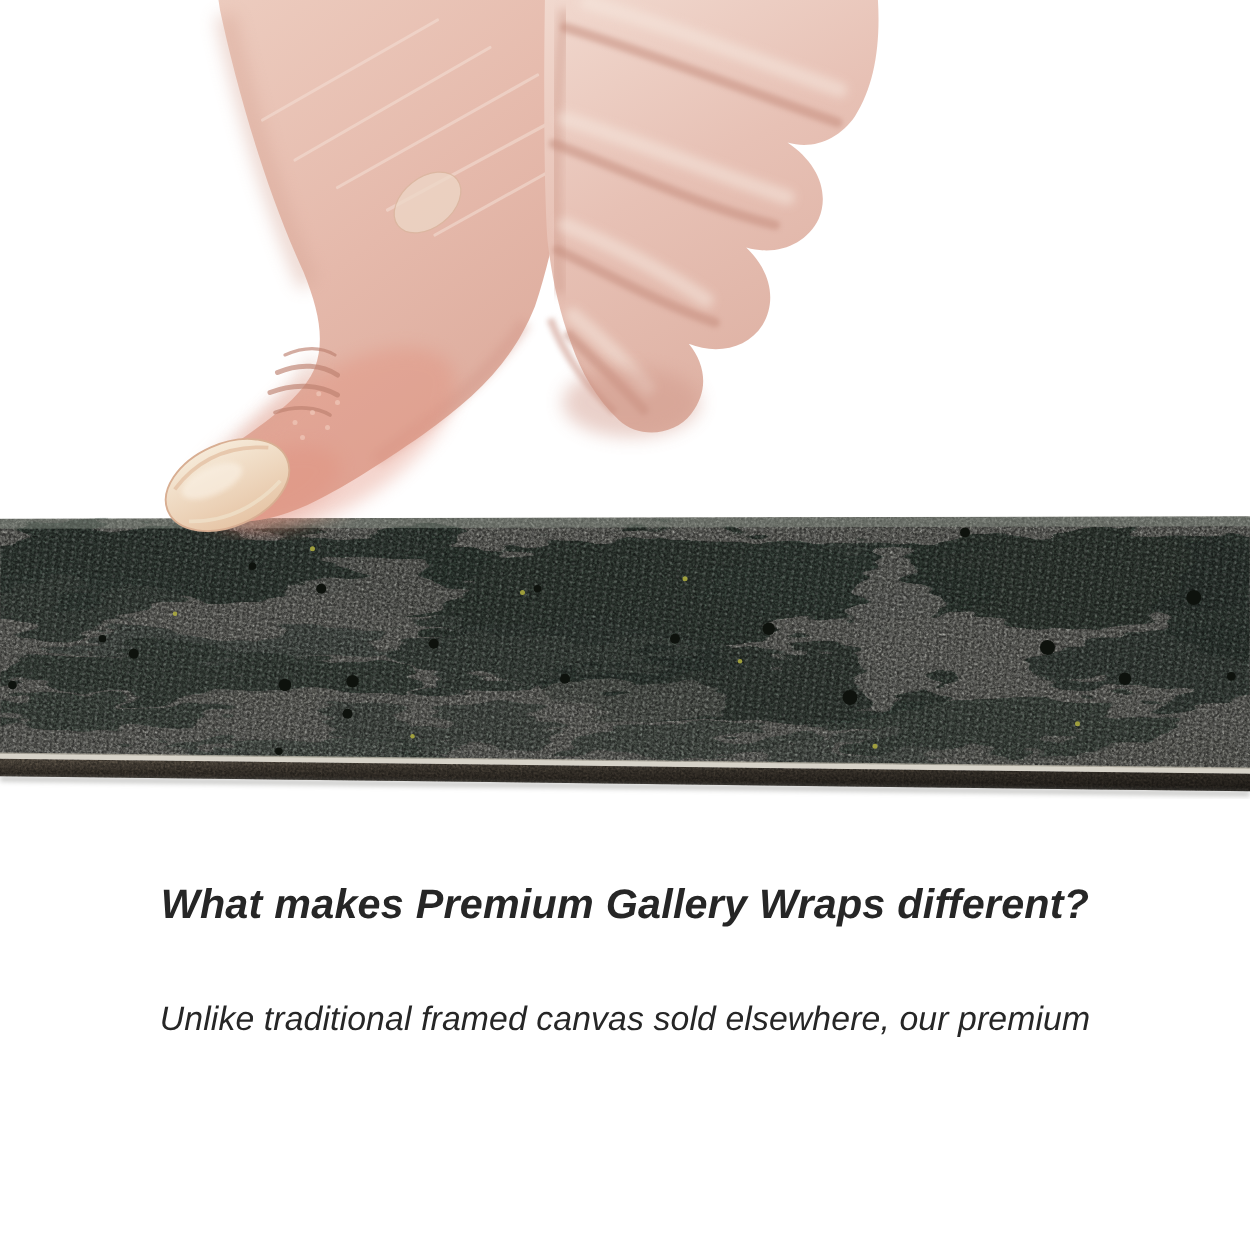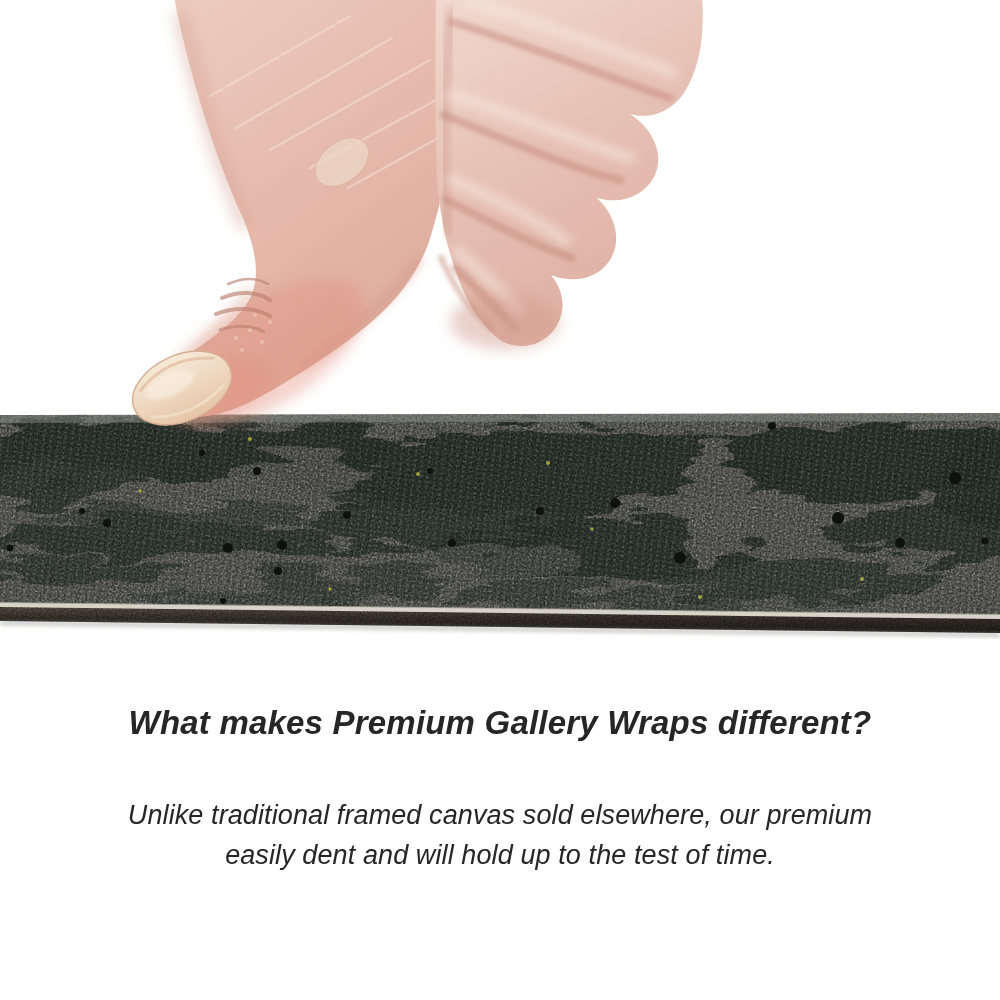--- a/index.html
+++ b/index.html
@@ -255,17 +255,16 @@
       </g>
       <path d="M 440,255 C 452,285 470,310 492,330" fill="none" stroke="#c58a7a" stroke-width="6" opacity="0.5" filter="url(#b2h)"></path>
       <ellipse cx="505" cy="322" rx="55" ry="28" fill="#d0998a" opacity="0.45" filter="url(#b7h)"></ellipse>
     </g>
   </svg>
 
   <div class="caption">
     <div class="caption-title">What makes Premium Gallery Wraps different?</div>
     <div class="caption-lines">
       <div class="caption-line">Unlike traditional framed canvas sold elsewhere, our premium</div>
-      <div class="caption-line">easily dent and will hold up to the test of time.</div>
     </div>
   </div>
 
 </div>
 
 </body></html>

